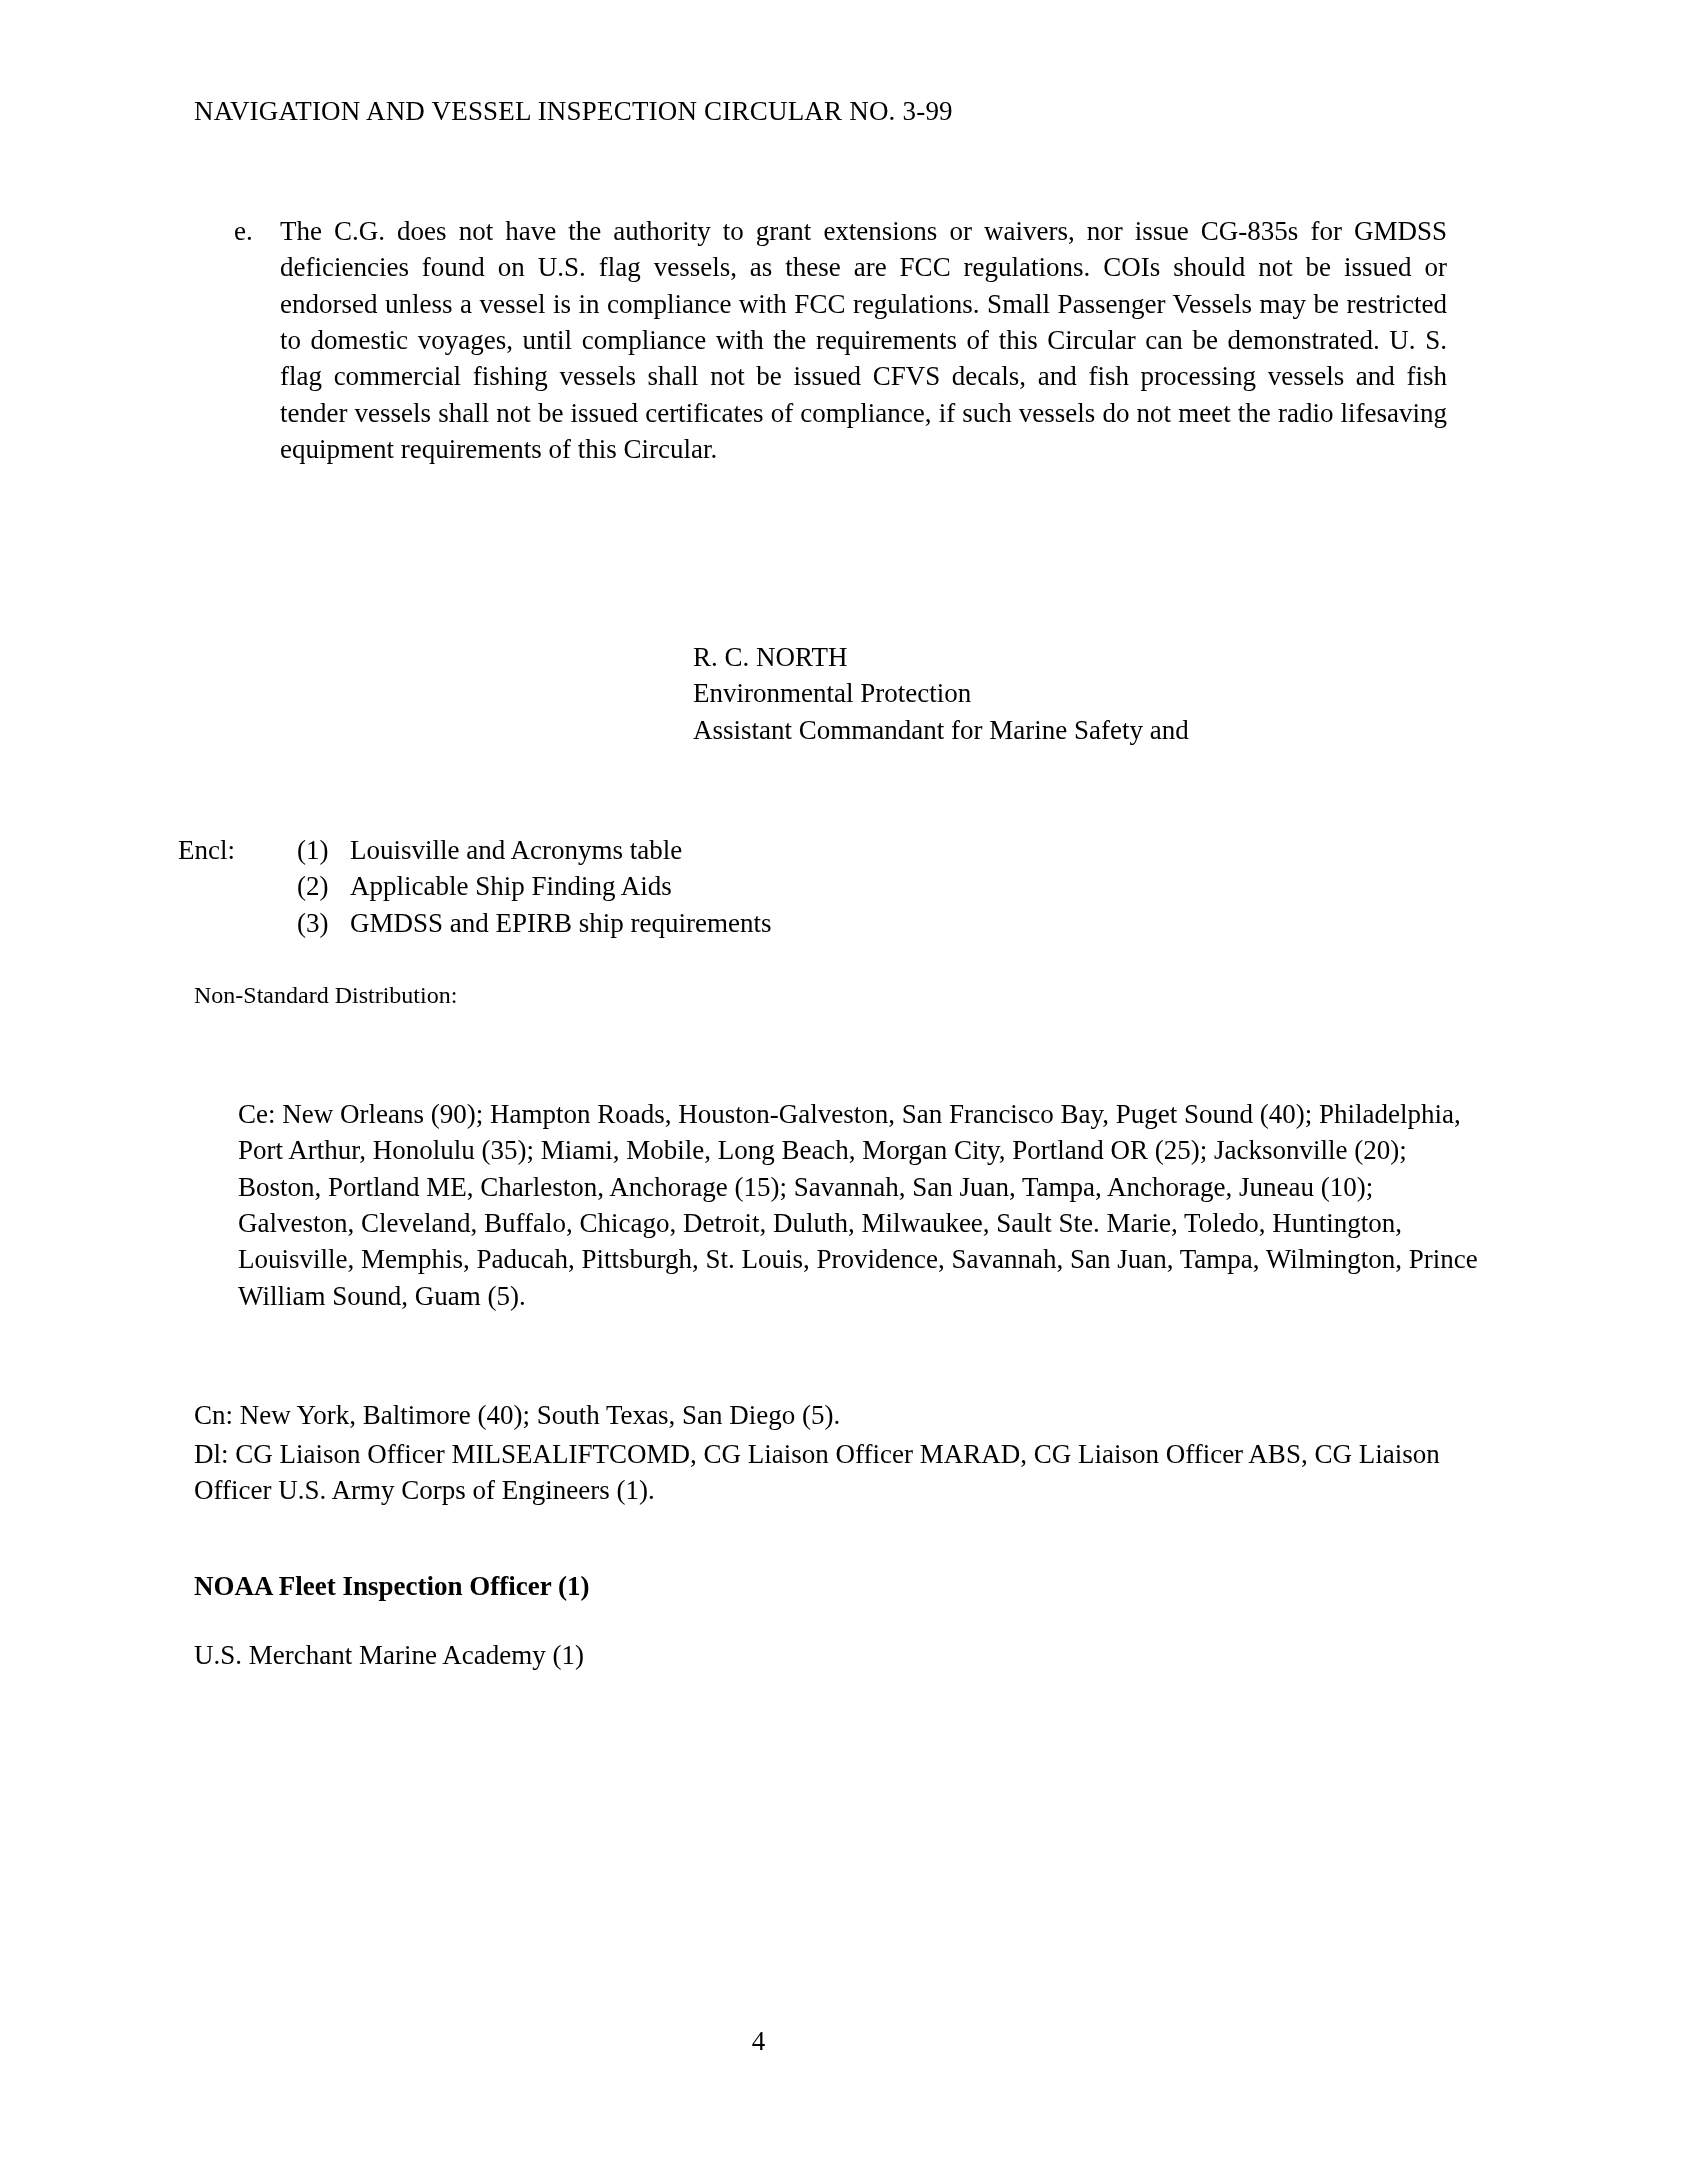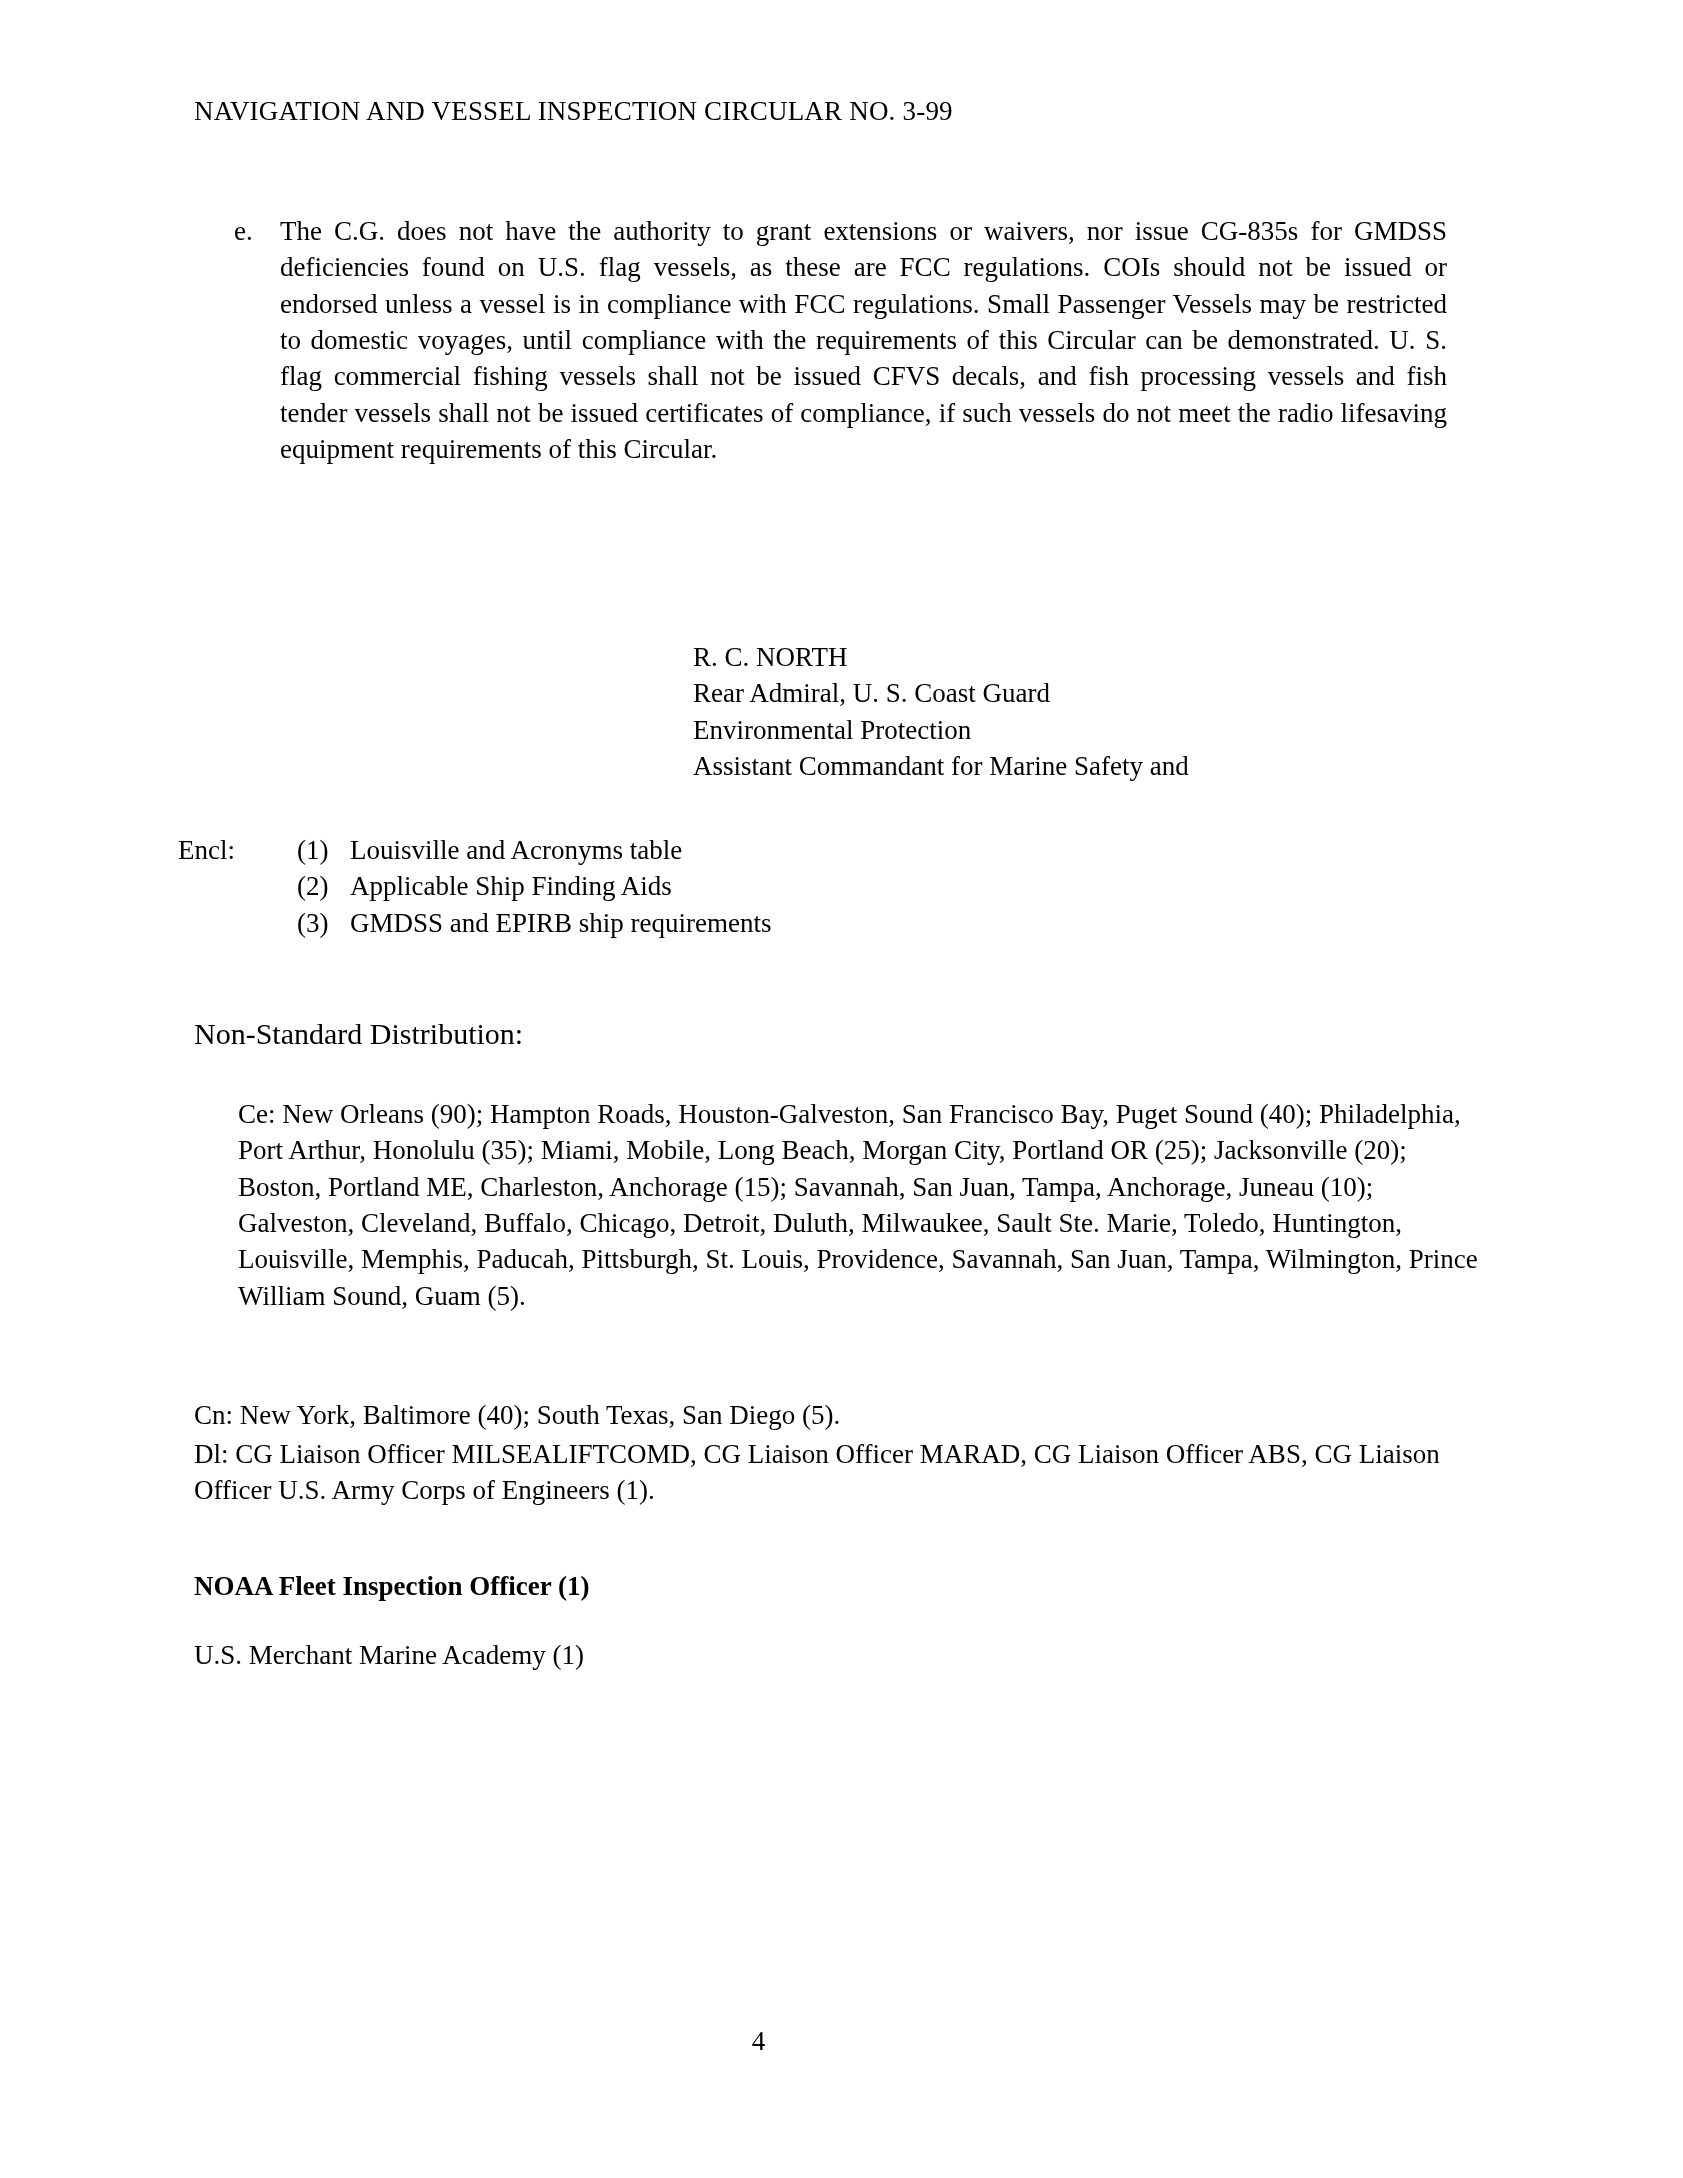--- a/index.html
+++ b/index.html
@@ -94,22 +94,22 @@
   }
   .encl-num {
     width: 53px;
     flex: 0 0 53px;
   }
 
   
   .dist-heading {
     position: absolute;
     left: 194px;
-    top: 1014px;
-    font-size: 30px;
+    top: 979px;
+    font-size: 24px;
     line-height: 1.345;
   }
   .dist-para {
     position: absolute;
     left: 194px;
     width: 1252px;
     font-size: 27px;
     line-height: 1.345;
     text-align: left;
   }
@@ -136,21 +136,20 @@
 
   <div class="doc-header">NAVIGATION AND VESSEL INSPECTION CIRCULAR NO. 3-99</div>
 
   <div class="lettered-item">
     <span class="marker">e.</span>
     <span class="item-body">The C.G. does not have the authority to grant extensions or waivers, nor issue CG-835s for GMDSS deficiencies found on U.S. flag vessels, as these are FCC regulations.  COIs should not be issued or endorsed unless a vessel is in compliance with FCC regulations.  Small Passenger Vessels may be restricted to domestic voyages, until compliance with the requirements of this Circular can be demonstrated.  U. S. flag commercial fishing vessels shall not be issued CFVS decals, and fish processing vessels and fish tender vessels shall not be issued certificates of compliance, if such vessels do not meet the radio lifesaving equipment requirements of this Circular.</span>
   </div>
 
   <div class="signature-block">
     <div>R. C. NORTH</div>
-    <div>Rear Admiral, U. S. Coast Guard</div>
     <div>Environmental Protection</div>
     <div>Assistant Commandant for Marine Safety and</div>
   </div>
 
   <div class="encl-section">
     <span class="encl-label">Encl:</span>
     <span class="encl-list">
       <span class="encl-row">
         <span class="encl-num">(1)</span>
         <span>Louisville and Acronyms table</span>

